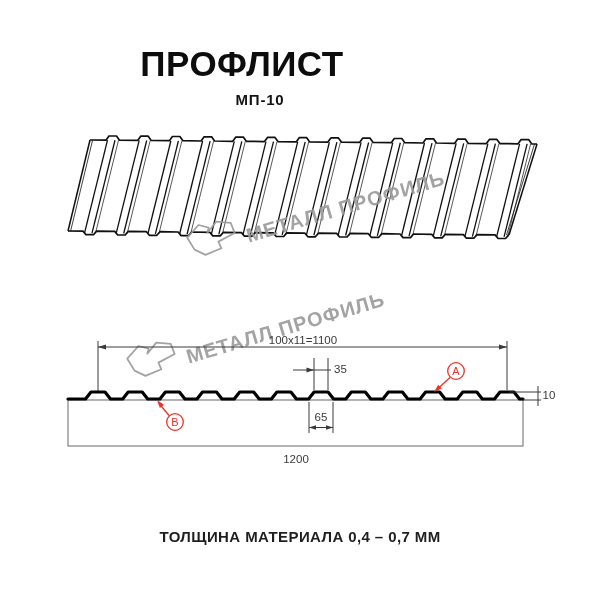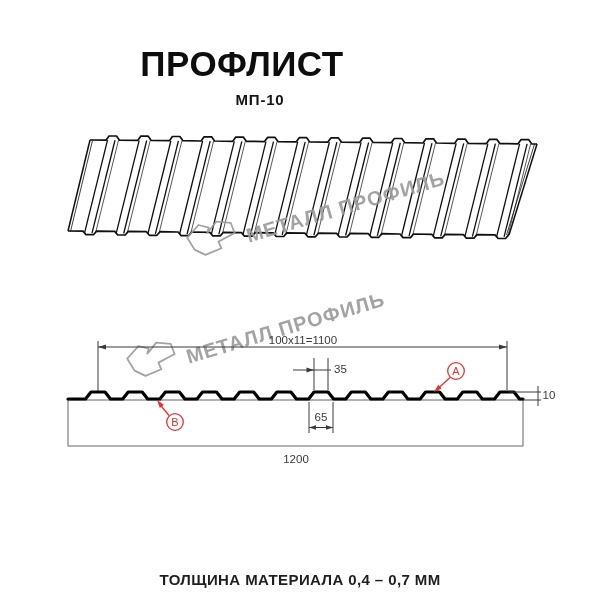--- a/index.html
+++ b/index.html
@@ -19,21 +19,21 @@
   .wm{
     position:absolute;display:flex;align-items:flex-end;gap:7px;
     color:#9a9a9a;transform:rotate(-16.5deg);transform-origin:left bottom;opacity:.9;
   }
   .wm-text{font-size:20px;font-weight:800;letter-spacing:1px;white-space:nowrap;line-height:1;}
   .wm1{left:191px;top:225px;}
   .wm2{left:131px;top:346px;}
   .drawing{position:absolute;left:0;top:330px;}
   .footer-note{
     position:absolute;top:528px;left:0;width:600px;text-align:center;
-    font-size:15px;font-weight:700;color:#1f1f1f;letter-spacing:.4px;margin-top:43px;
+    font-size:15px;font-weight:700;color:#1f1f1f;letter-spacing:.4px;
   }
   .dim-text{font-size:11.5px;fill:#3a3a3a;}
   .dim-line{stroke:#3a3a3a;stroke-width:1;fill:none;}
   .dim-arrow{fill:#3a3a3a;}
   .red-line{stroke:#e8312a;stroke-width:1.3;fill:none;}
   .red-fill{fill:#e8312a;}
   .red-text{font-size:11px;font-weight:400;fill:#e8312a;}
 </style>
 </head>
 <body>

